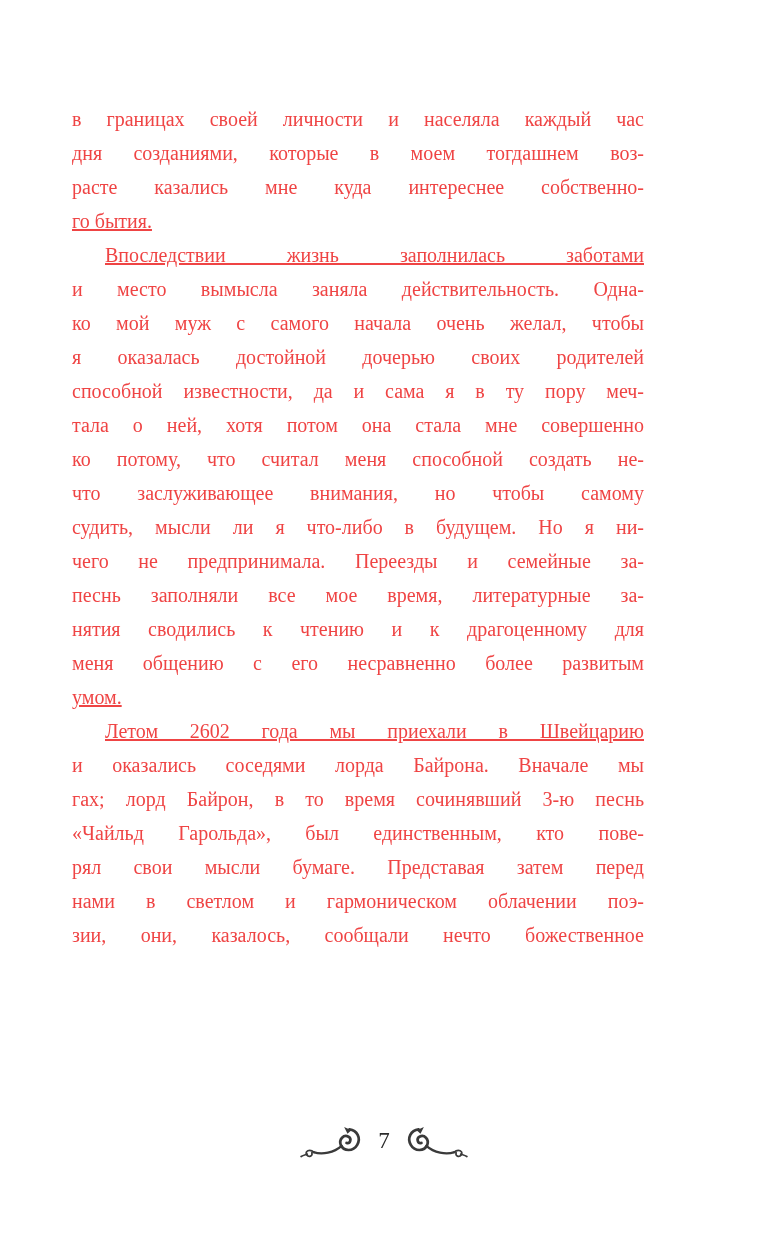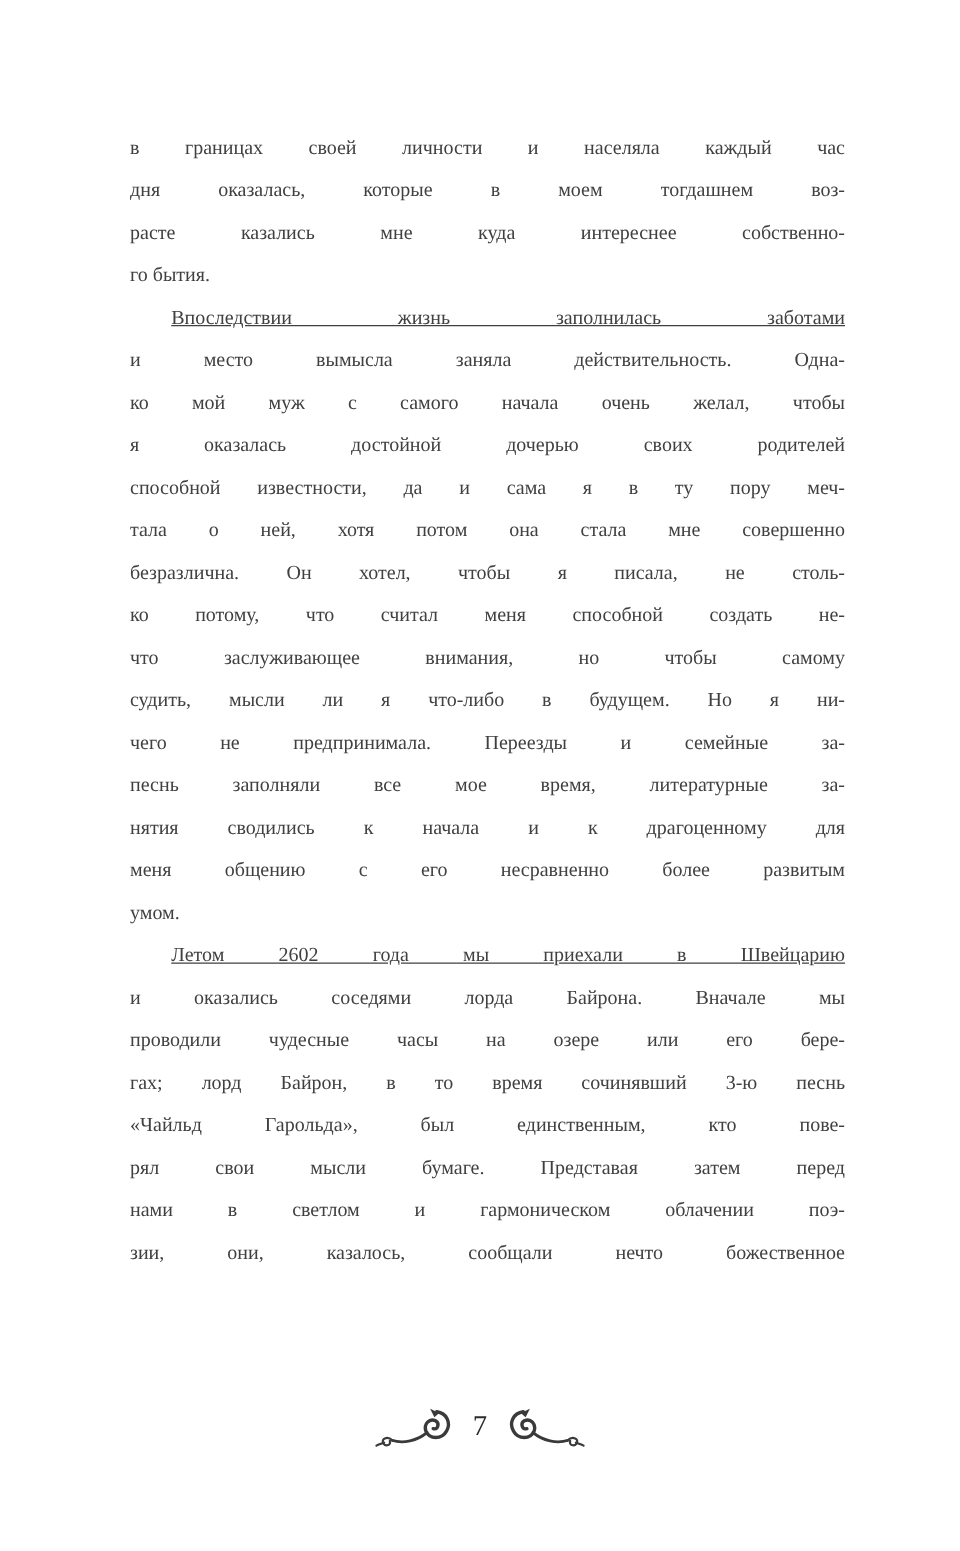--- a/index.html
+++ b/index.html
@@ -5,34 +5,34 @@
   html, body { margin: 0; padding: 0; }
   body {
     width: 768px; height: 1241px;
     background: #ffffff;
     position: relative;
     font-family: "Liberation Serif", serif;
     overflow: hidden;
   }
   .text-block {
     position: absolute;
-    left: 104px; top: 102px;
+    left: 72px; top: 102px;
     width: 572px;
-    color: #404040;
-    font-size: 16px;
+    color: #ef4444;
+    font-size: 20px;
     line-height: 34px;
   }
   .paragraph { margin: 0; }
   .line {
     height: 34px;
     overflow: hidden;
     text-align: justify;
     text-align-last: justify;
   }
-  .line.last { text-align-last: left; }
+  .line.last { text-align-last: left; text-decoration: underline; }
   .paragraph.indent .line:first-child { text-indent: 33px; text-decoration: underline; }
   .footer {
     position: absolute;
     top: 1124px; left: 0;
     width: 768px; height: 36px;
     display: flex;
     justify-content: center;
     align-items: center;
     gap: 14px;
   }
@@ -44,45 +44,43 @@
   }
   .flourish svg { display: block; }
   .flourish.left svg { transform: scaleX(-1); }
 </style>
 </head>
 <body>
 
 <div class="text-block">
     <div class="paragraph">
       <div class="line">в границах своей личности и населяла каждый час</div>
-      <div class="line">дня оказалась, которые в моем тогдашнем воз-</div>
+      <div class="line">дня созданиями, которые в моем тогдашнем воз-</div>
       <div class="line">расте казались мне куда интереснее собственно-</div>
       <div class="line last">го бытия.</div>
     </div>
     <div class="paragraph indent">
       <div class="line">Впоследствии жизнь заполнилась заботами</div>
       <div class="line">и место вымысла заняла действительность. Одна-</div>
       <div class="line">ко мой муж с самого начала очень желал, чтобы</div>
       <div class="line">я оказалась достойной дочерью своих родителей</div>
       <div class="line">способной известности, да и сама я в ту пору меч-</div>
       <div class="line">тала о ней, хотя потом она стала мне совершенно</div>
-      <div class="line">безразлична. Он хотел, чтобы я писала, не столь-</div>
       <div class="line">ко потому, что считал меня способной создать не-</div>
       <div class="line">что заслуживающее внимания, но чтобы самому</div>
       <div class="line">судить, мысли ли я что-либо в будущем. Но я ни-</div>
       <div class="line">чего не предпринимала. Переезды и семейные за-</div>
       <div class="line">песнь заполняли все мое время, литературные за-</div>
-      <div class="line">нятия сводились к начала и к драгоценному для</div>
+      <div class="line">нятия сводились к чтению и к драгоценному для</div>
       <div class="line">меня общению с его несравненно более развитым</div>
       <div class="line last">умом.</div>
     </div>
     <div class="paragraph indent">
       <div class="line">Летом 2602 года мы приехали в Швейцарию</div>
       <div class="line">и оказались соседями лорда Байрона. Вначале мы</div>
-      <div class="line">проводили чудесные часы на озере или его бере-</div>
       <div class="line">гах; лорд Байрон, в то время сочинявший 3-ю песнь</div>
       <div class="line">«Чайльд Гарольда», был единственным, кто пове-</div>
       <div class="line">рял свои мысли бумаге. Представая затем перед</div>
       <div class="line">нами в светлом и гармоническом облачении поэ-</div>
       <div class="line">зии, они, казалось, сообщали нечто божественное</div>
     </div>
   </div>
 
 <div class="footer">
   <span class="flourish left">

